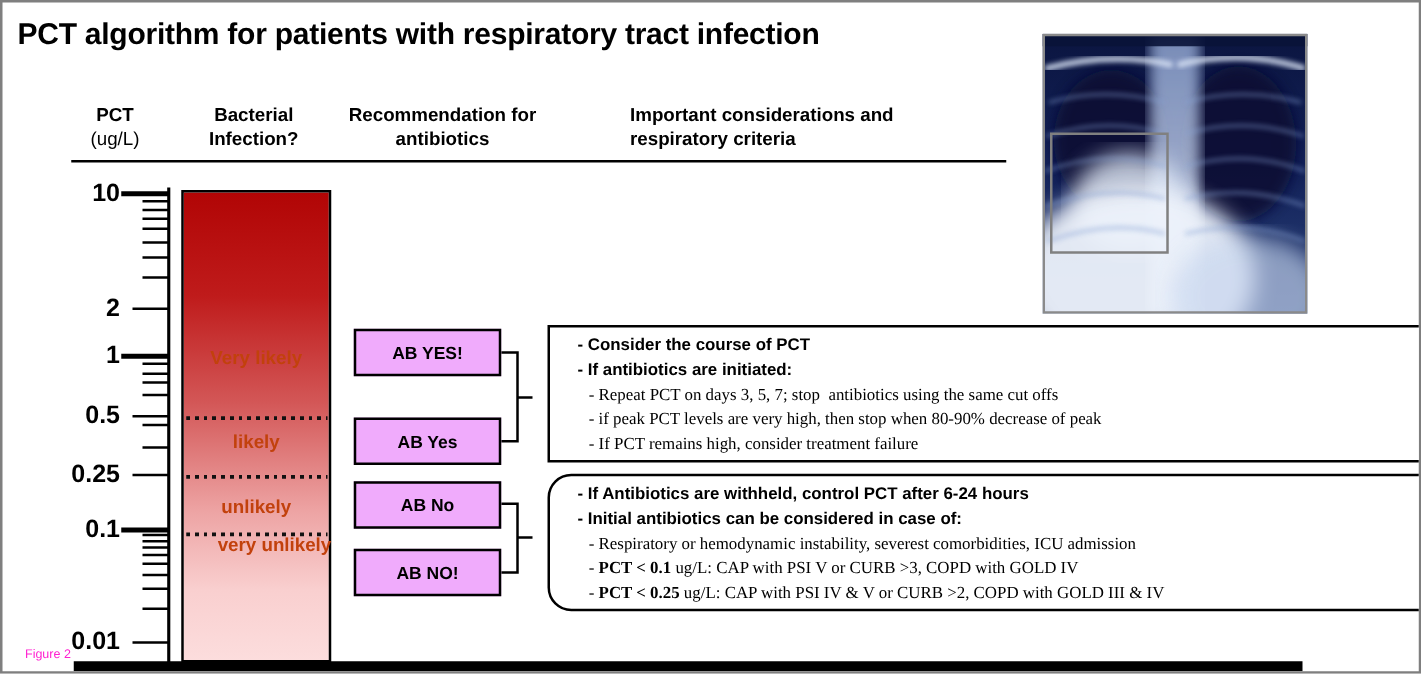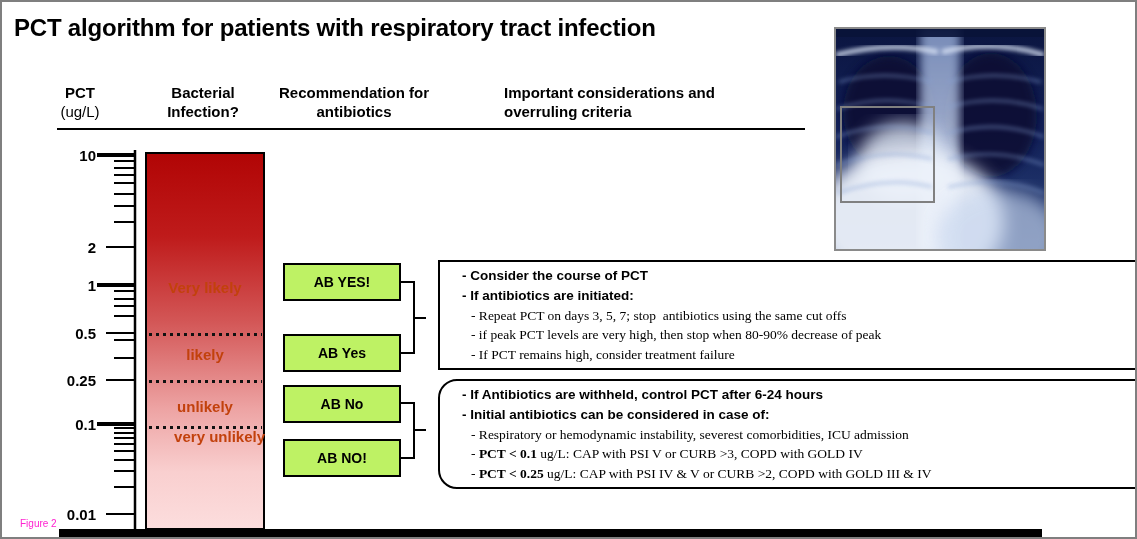--- a/index.html
+++ b/index.html
@@ -1,30 +1,30 @@
 <!DOCTYPE html>
 <html><head>
 <meta charset="utf-8">
 <style>
   html,body{margin:0;padding:0;background:#fff;font-family:"Liberation Sans",sans-serif;color:#000;}
   .stage{position:relative;width:1137px;height:539px;box-sizing:border-box;border:2px solid #7f7f7f;background:#fff;overflow:hidden;}
   .title{position:absolute;left:12px;top:12px;font-size:24px;font-weight:bold;letter-spacing:-0.2px;}
   .hdr{position:absolute;top:81px;font-size:15px;font-weight:bold;line-height:19px;text-align:center;}
   .hdr .sub{font-weight:normal;}
-  .h-pct{left:42px;width:72px;}
+  .h-pct{left:54px;width:72px;}
   .h-bact{left:158px;width:86px;}
   .h-rec{left:268px;width:168px;}
   .h-cons{left:502px;width:300px;text-align:left;}
   .header-rule{position:absolute;left:55px;top:126px;width:748px;height:2px;background:#000;}
   .overlay{position:absolute;left:0;top:0;}
-  .tick-label{position:absolute;left:38px;width:56px;text-align:right;font-size:15px;font-weight:bold;transform:translateY(-50%);}
+  .tick-label{position:absolute;left:38px;width:56px;text-align:right;font-size:20px;font-weight:bold;transform:translateY(-50%);}
   .column{position:absolute;left:143px;top:150px;width:120px;height:378px;border:2px solid #000;box-sizing:border-box;}
   .zone-label{position:absolute;left:143px;width:120px;text-align:center;transform:translateY(-50%);font-size:15px;font-weight:bold;color:#c2410c;}
   .cut-line{position:absolute;left:147px;width:113px;height:3px;background-image:repeating-linear-gradient(to right,#111 0 3px,transparent 3px 7px);}
-  .ab-box{position:absolute;left:281px;width:118px;height:38px;border:2px solid #000;box-sizing:border-box;background:#bef264;display:flex;align-items:center;justify-content:center;font-size:14px;font-weight:bold;}
+  .ab-box{position:absolute;left:281px;width:118px;height:38px;border:2px solid #000;box-sizing:border-box;background:#f0abfc;display:flex;align-items:center;justify-content:center;font-size:14px;font-weight:bold;}
   .c-box{position:absolute;left:436px;width:736px;height:110px;border:2px solid #000;box-sizing:border-box;background:#fff;padding:4px 6px 0 22px;font-size:13.5px;line-height:19.8px;}
   .c-line{white-space:pre;}
   .c-line.ind{padding-left:9px;font-family:Liberation Serif, serif;}
   .c-line .b{font-weight:bold;}
   .figure-label{position:absolute;left:18px;top:516px;font-size:10px;}
   .bottom-bar{position:absolute;left:57px;top:527px;width:983px;height:8px;background:#000;}
   .xray{position:absolute;left:832px;top:25px;}
 </style>
 </head>
 <body>
@@ -40,21 +40,21 @@
   <div class="hdr h-bact">
     <div>Bacterial</div>
     <div>Infection?</div>
   </div>
   <div class="hdr h-rec">
     <div>Recommendation for</div>
     <div>antibiotics</div>
   </div>
   <div class="hdr h-cons">
     <div>Important considerations and</div>
-    <div>overruling criteria</div>
+    <div>respiratory criteria</div>
   </div>
   <div class="header-rule"></div>
 
   <svg class="overlay" id="overlay-svg" width="1133" height="535" viewBox="0 0 1133 535">
     <g id="tick-layer">
         <line x1="133" y1="148" x2="133" y2="529" stroke="#000" stroke-width="2.5"></line>
         <line x1="112" y1="159" x2="133" y2="159" stroke="#000" stroke-width="2"></line>
         <line x1="112" y1="166" x2="133" y2="166" stroke="#000" stroke-width="2"></line>
         <line x1="112" y1="173" x2="133" y2="173" stroke="#000" stroke-width="2"></line>
         <line x1="112" y1="181" x2="133" y2="181" stroke="#000" stroke-width="2"></line>

